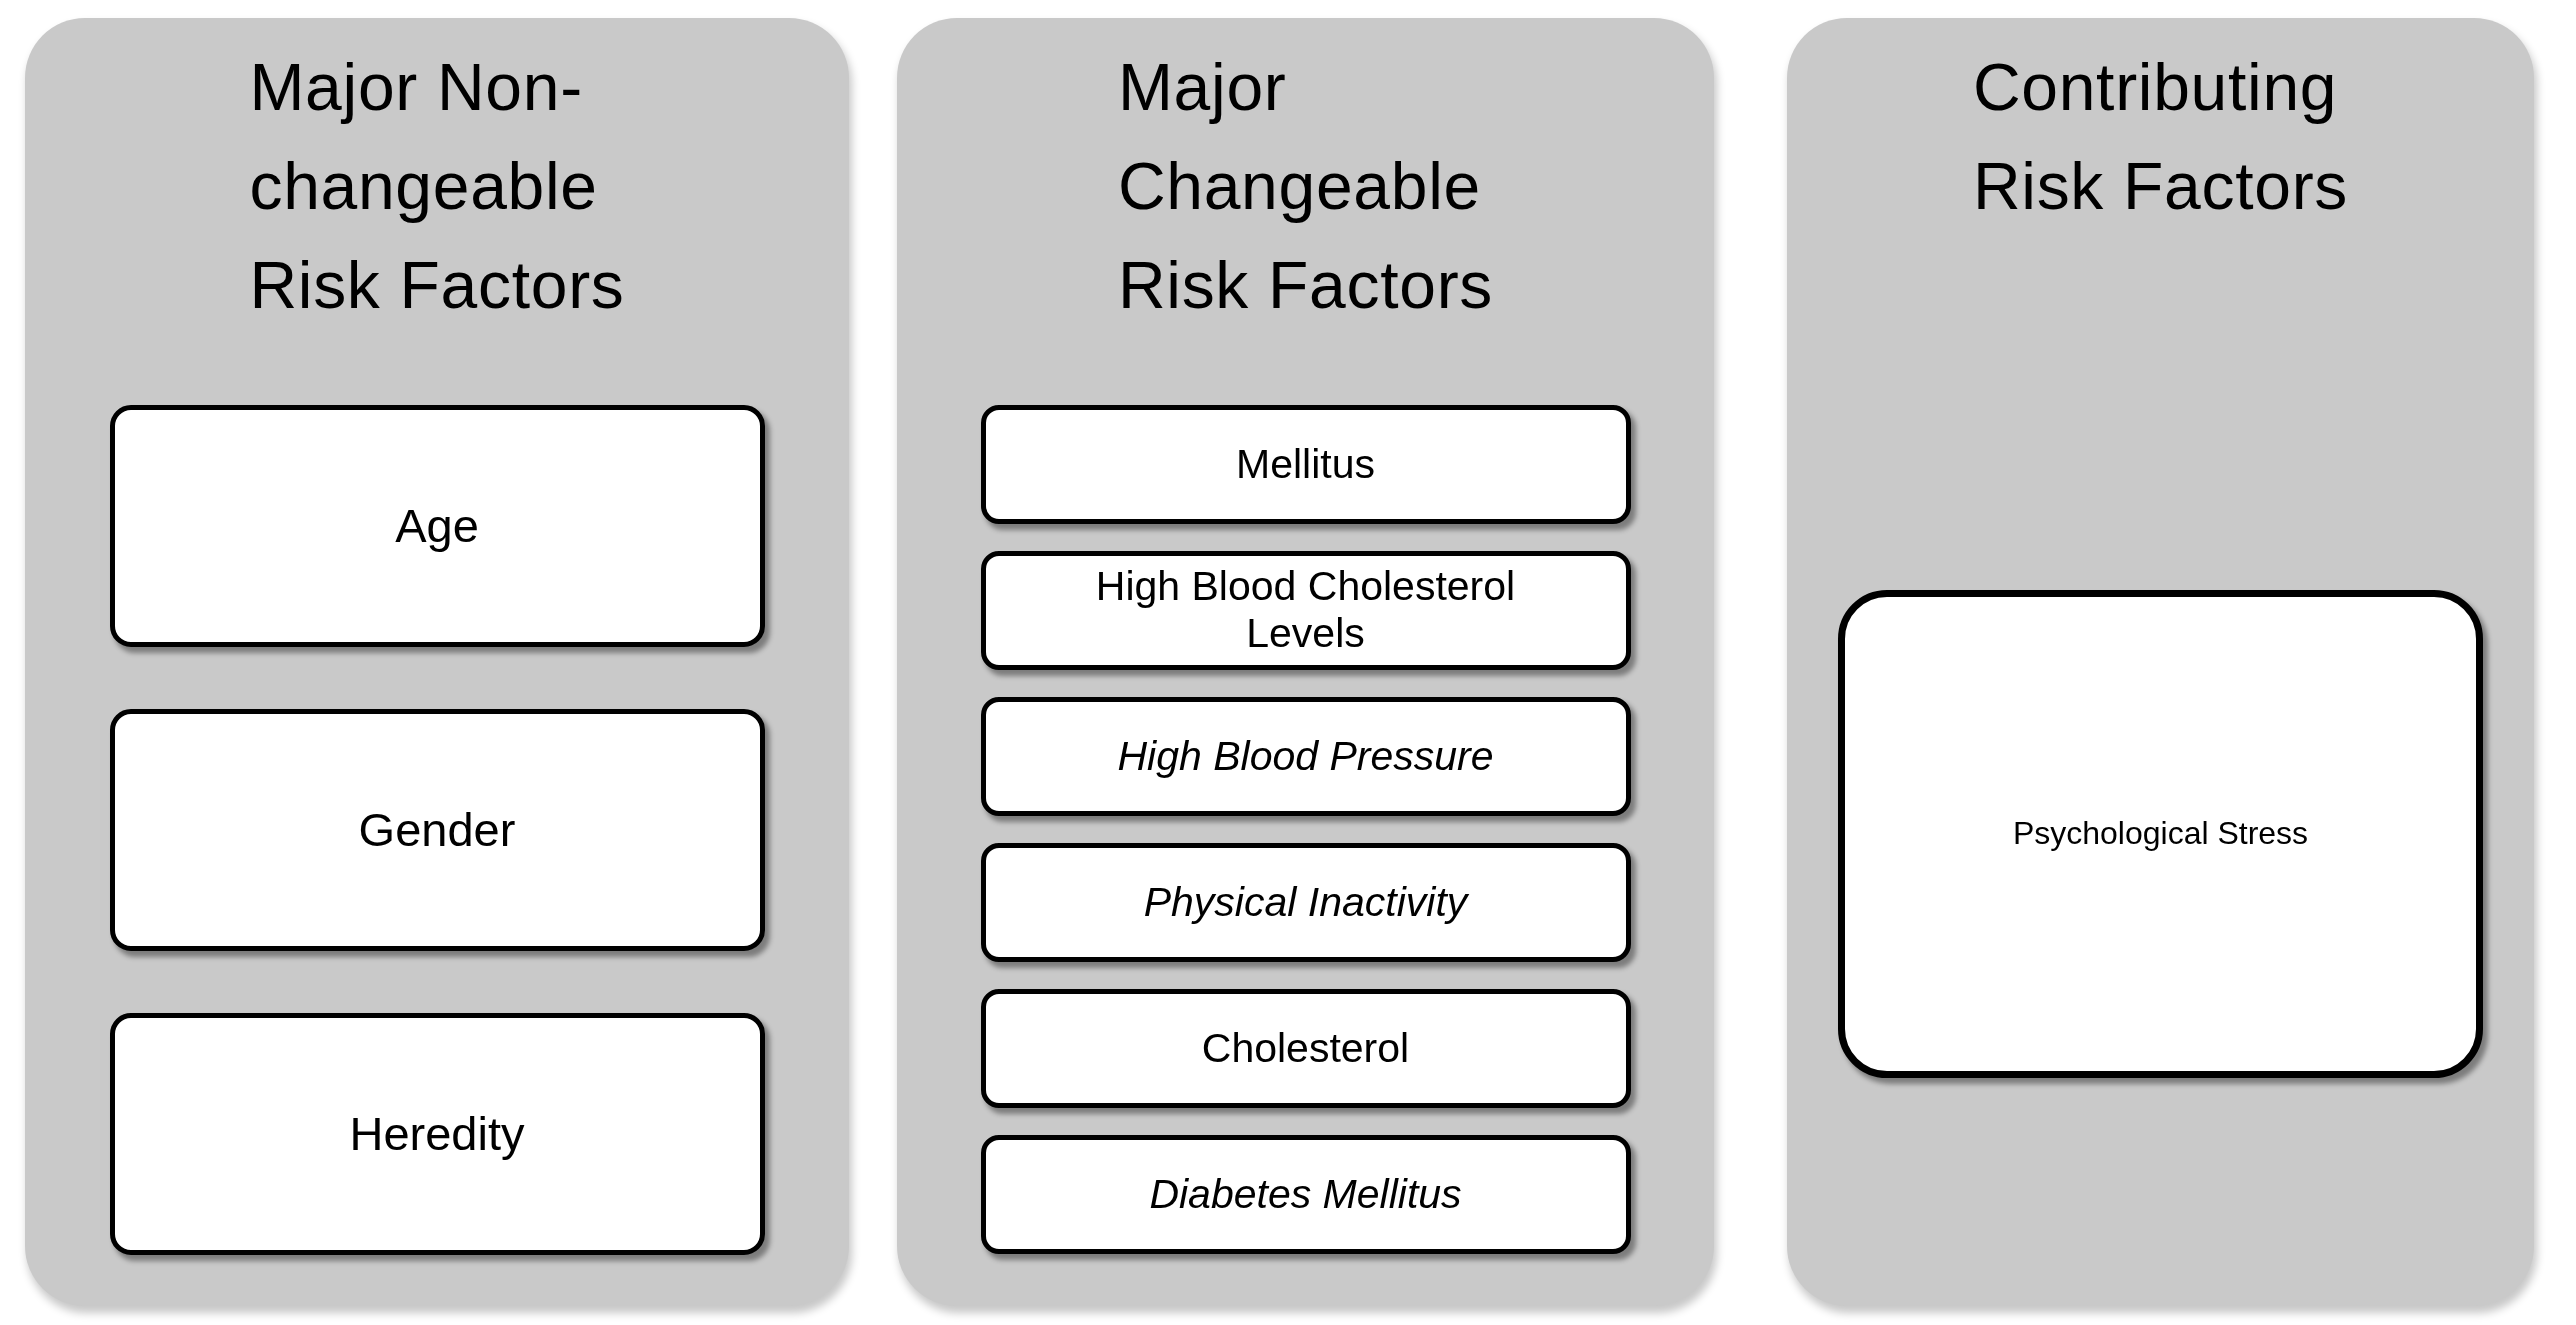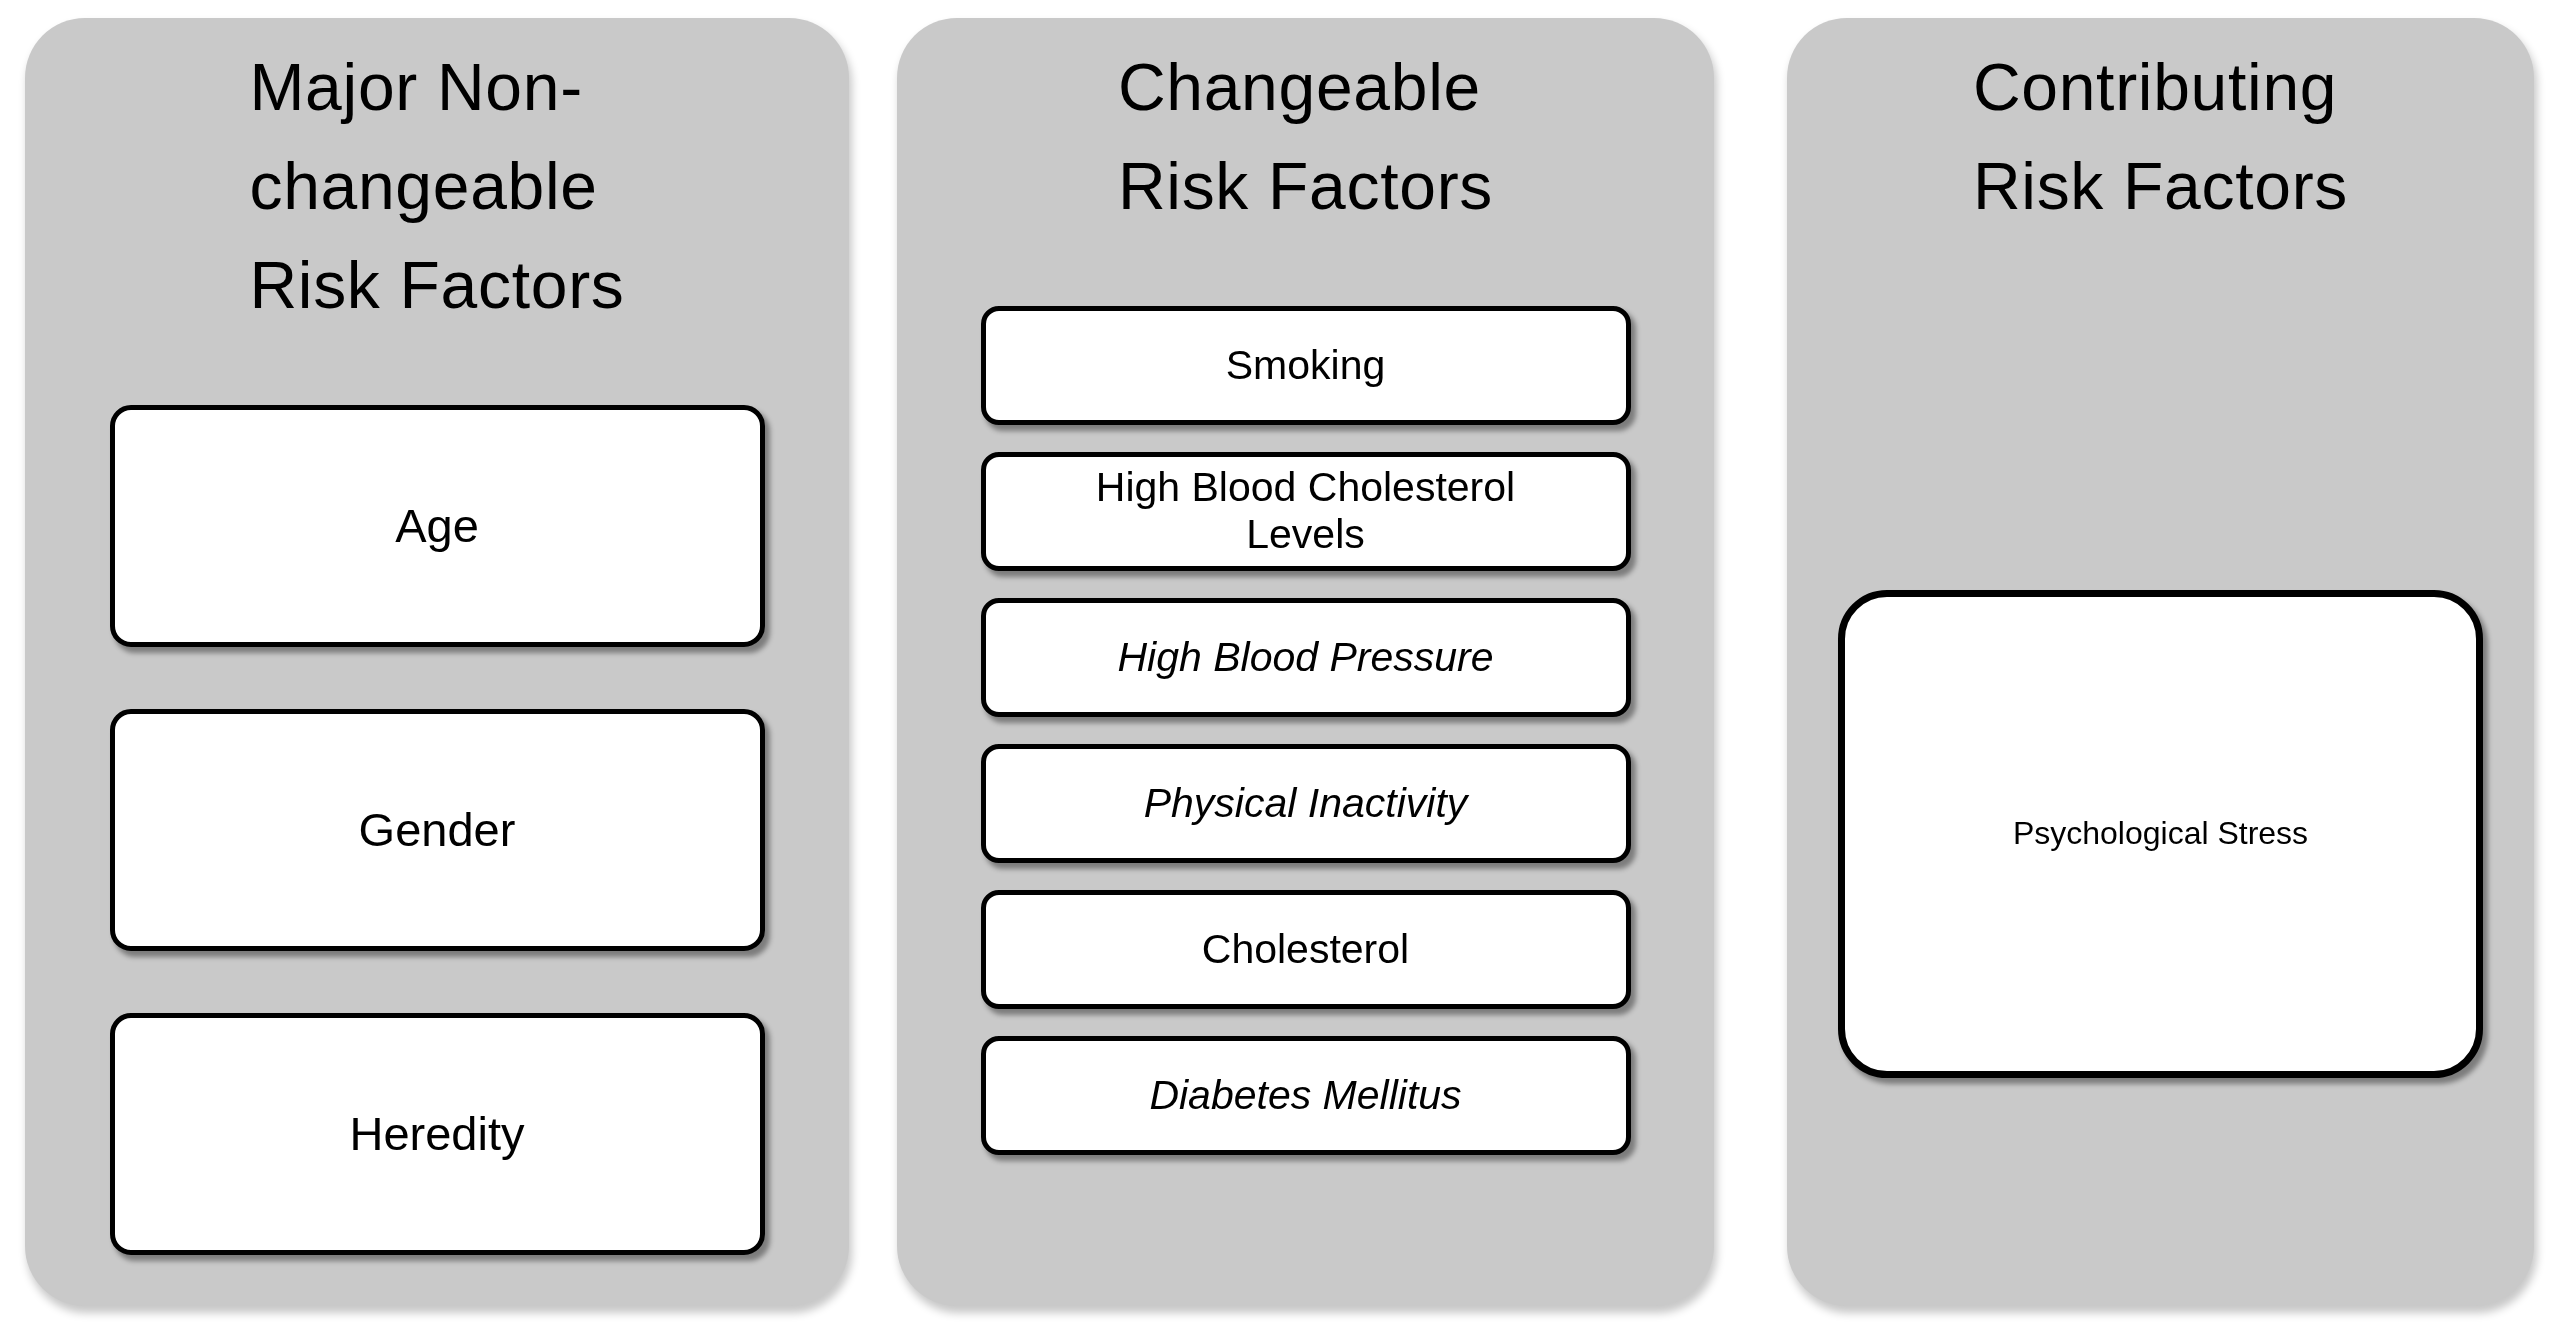--- a/index.html
+++ b/index.html
@@ -68,26 +68,27 @@
         <span class="bline">Gender</span>
       </div>
       <div class="box">
         <span class="bline">Heredity</span>
       </div>
     </div>
   </section>
 
   <section class="panel p2">
     <h2 class="title">
+      <span class="tline">Major</span>
       <span class="tline">Changeable</span>
       <span class="tline">Risk Factors</span>
     </h2>
     <div class="stack">
       <div class="box">
-        <span class="bline">Smoking</span>
+        <span class="bline">Mellitus</span>
       </div>
       <div class="box">
         <span class="bline">High Blood Cholesterol</span>
         <span class="bline">Levels</span>
       </div>
       <div class="box">
         <span class="bline italic">High Blood Pressure</span>
       </div>
       <div class="box">
         <span class="bline italic">Physical Inactivity</span>

